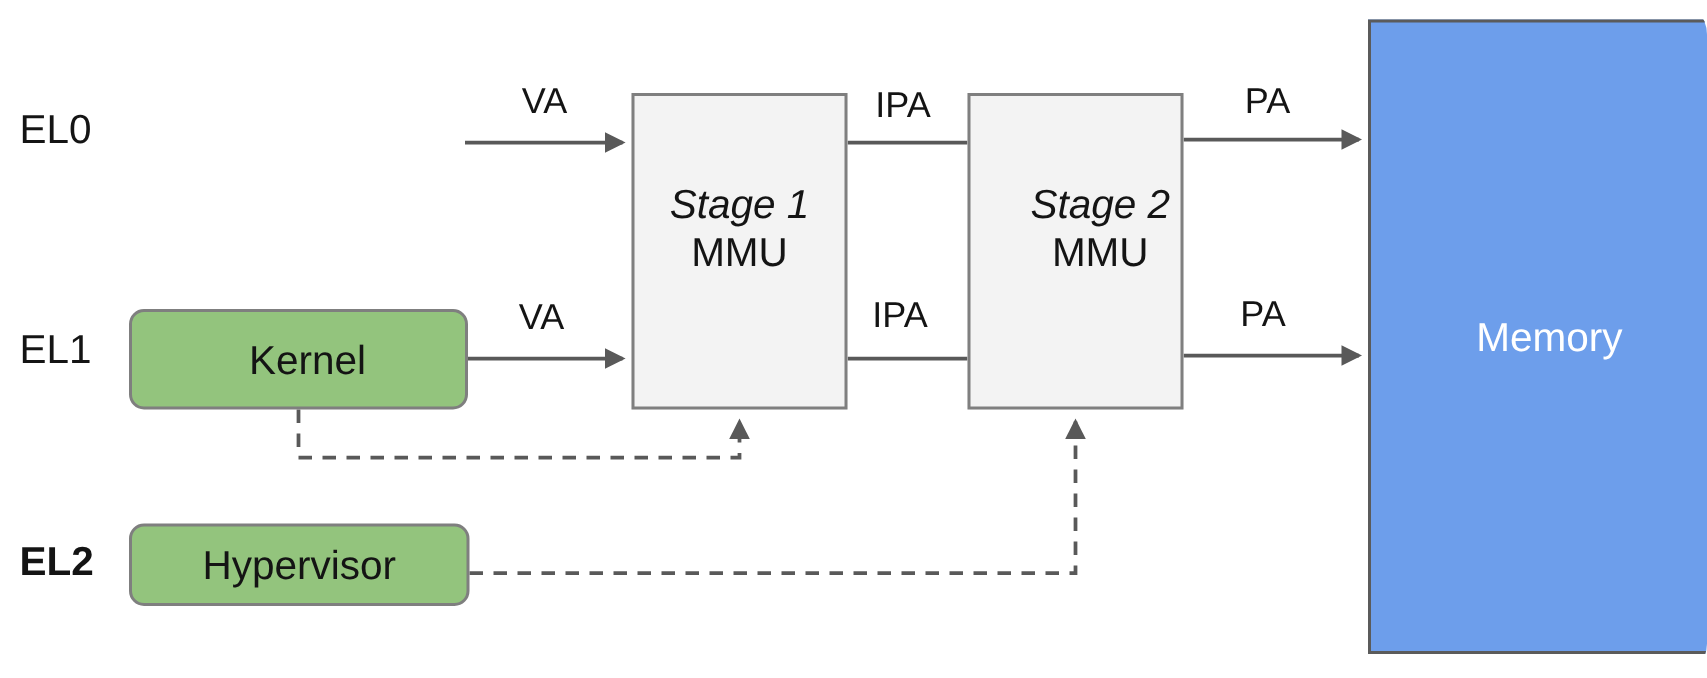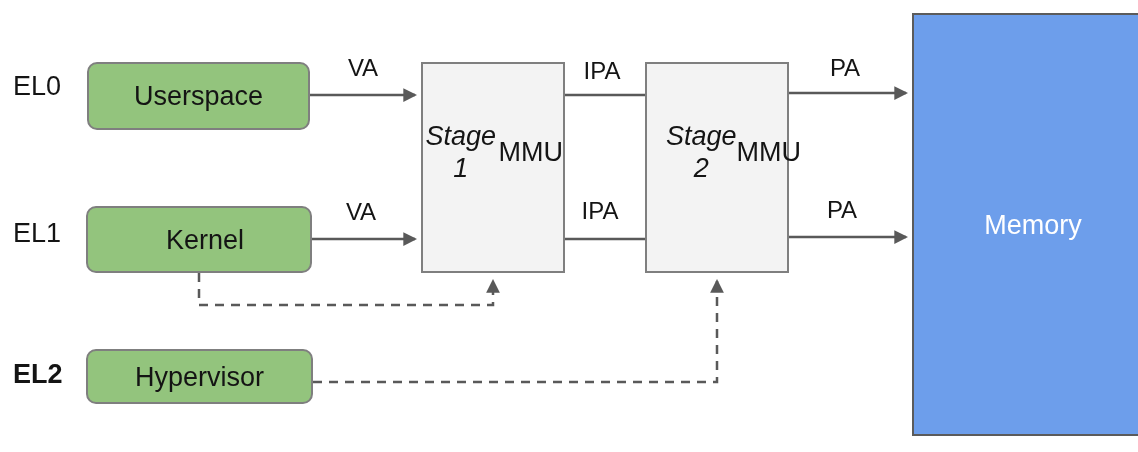--- a/index.html
+++ b/index.html
@@ -4,20 +4,21 @@
 <style>
   html, body { margin: 0; padding: 0; background: #ffffff; }
   .canvas {
     position: relative;
     width: 1138px;
     height: 452px;
     background: var(--background, #ffffff);
     font-family: "Liberation Sans", "DejaVu Sans", sans-serif;
     color: var(--label-text, #111111);
     overflow: hidden;
+    border-radius: 23px;
   }
   .wires {
     position: absolute;
     left: 0; top: 0;
     width: 1138px; height: 452px;
   }
   .wire {
     stroke: var(--line-gray, #595959);
     stroke-width: 2.5;
     fill: none;
@@ -36,21 +37,21 @@
     line-height: 32px;
   }
   .node.green {
     background: var(--green-fill, #93c47d);
     border: 2px solid var(--border-gray, #7f7f7f);
     border-radius: 10px;
   }
   .node.gray {
     background: var(--gray-fill, #f3f3f3);
     border: 2px solid var(--border-gray, #7f7f7f);
-    flex-direction: row;
+    flex-direction: column;
     padding-bottom: 32px;
     align-items: center;
   }
   .node.blue {
     background: var(--blue-fill, #6d9eeb);
     border: 2px solid var(--memory-border, #5b5b5b);
     color: var(--memory-text, #ffffff);
   }
   .mmu-line1 { font-style: italic; }
 
@@ -91,23 +92,20 @@
     <path class="wire" d="M789,237 H906" marker-end="url(#arrow)"></path>
 
     <path class="wire dashed" d="M199,273 V305 H493 V281" marker-end="url(#arrow)"></path>
     <path class="wire dashed" d="M313,382 H717 V281" marker-end="url(#arrow)"></path>
   </svg>
 
   <div class="el-label" style="top:71px;">EL0</div>
   <div class="el-label" style="top:218px;">EL1</div>
   <div class="el-label" style="top:359px;font-weight:bold;">EL2</div>
 
-  <div class="node green" style="left:87px; top:62px; width:223px; height:68px;">
-    <span>Userspace</span>
-  </div>
   <div class="node green" style="left:86px; top:206px; width:226px; height:67px;padding-left:12px;">
     <span>Kernel</span>
   </div>
   <div class="node green" style="left:86px; top:349px; width:227px; height:55px;">
     <span>Hypervisor</span>
   </div>
 
   <div class="node gray" style="left:421px; top:62px; width:144px; height:211px;">
     <span class="mmu-line1">Stage 1</span>
     <span>MMU</span>

